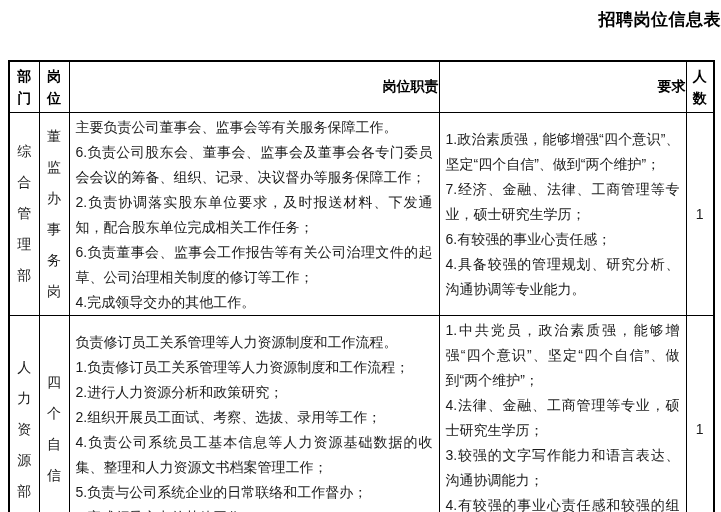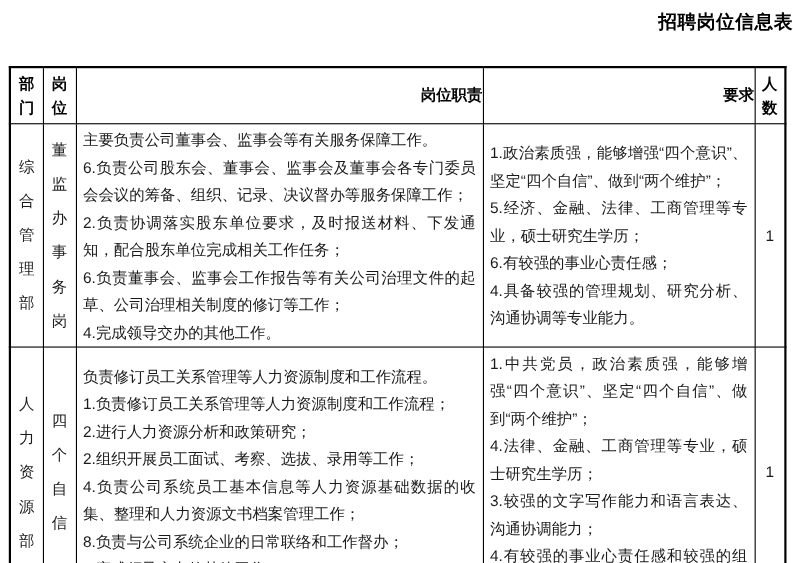--- a/index.html
+++ b/index.html
@@ -111,40 +111,40 @@
         </td>
         <td class="paras">
           <p>主要负责公司董事会、监事会等有关服务保障工作。</p>
           <p>6.负责公司股东会、董事会、监事会及董事会各专门委员会会议的筹备、组织、记录、决议督办等服务保障工作；</p>
           <p>2.负责协调落实股东单位要求，及时报送材料、下发通知，配合股东单位完成相关工作任务；</p>
           <p>6.负责董事会、监事会工作报告等有关公司治理文件的起草、公司治理相关制度的修订等工作；</p>
           <p>4.完成领导交办的其他工作。</p>
         </td>
         <td class="paras">
           <p>1.政治素质强，能够增强“四个意识”、坚定“四个自信”、做到“两个维护”；</p>
-          <p>5.经济、金融、法律、工商管理等专业，硕士研究生学历；</p>
+          <p>7.经济、金融、法律、工商管理等专业，硕士研究生学历；</p>
           <p>6.有较强的事业心责任感；</p>
           <p>4.具备较强的管理规划、研究分析、沟通协调等专业能力。</p>
         </td>
         <td class="count">1</td>
       </tr>
       <tr class="row2">
         <td class="vcell">
           <div class="vtext">人力资源部</div>
         </td>
         <td class="vcell">
           <div class="vtext">四个自信</div>
         </td>
         <td class="paras">
           <p>负责修订员工关系管理等人力资源制度和工作流程。</p>
           <p>1.负责修订员工关系管理等人力资源制度和工作流程；</p>
           <p>2.进行人力资源分析和政策研究；</p>
           <p>2.组织开展员工面试、考察、选拔、录用等工作；</p>
           <p>4.负责公司系统员工基本信息等人力资源基础数据的收集、整理和人力资源文书档案管理工作；</p>
-          <p>8.负责与公司系统企业的日常联络和工作督办；</p>
+          <p>5.负责与公司系统企业的日常联络和工作督办；</p>
           <p>6.完成领导交办的其他工作。</p>
         </td>
         <td class="paras">
           <p>1.中共党员，政治素质强，能够增强“四个意识”、坚定“四个自信”、做到“两个维护”；</p>
           <p>4.法律、金融、工商管理等专业，硕士研究生学历；</p>
           <p>3.较强的文字写作能力和语言表达、沟通协调能力；</p>
           <p>4.有较强的事业心责任感和较强的组织纪律性。</p>
         </td>
         <td class="count">1</td>
       </tr>

